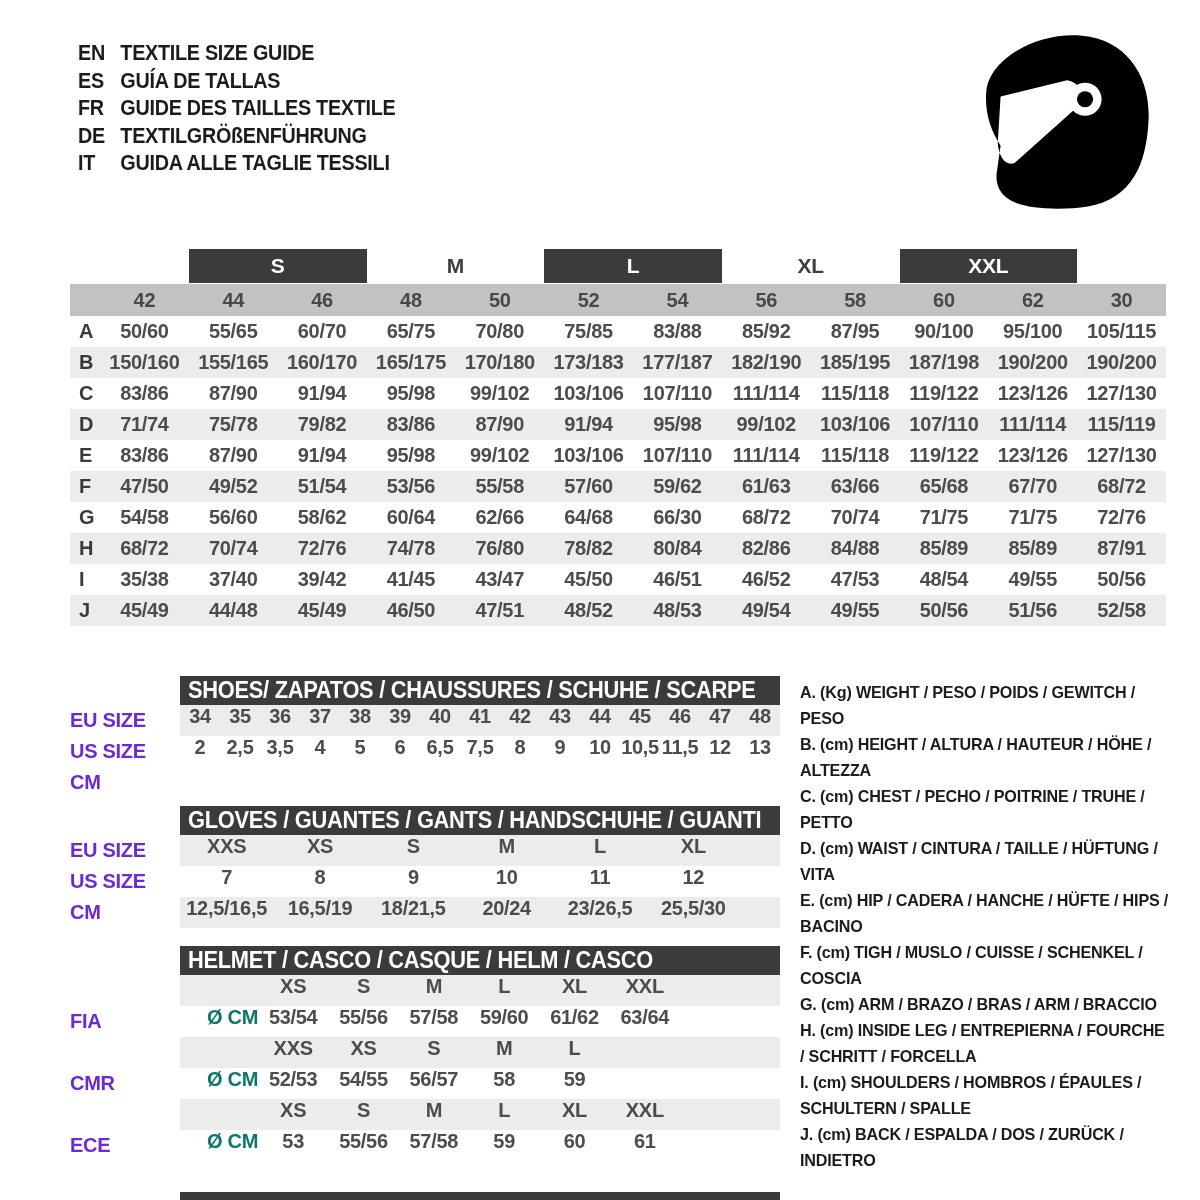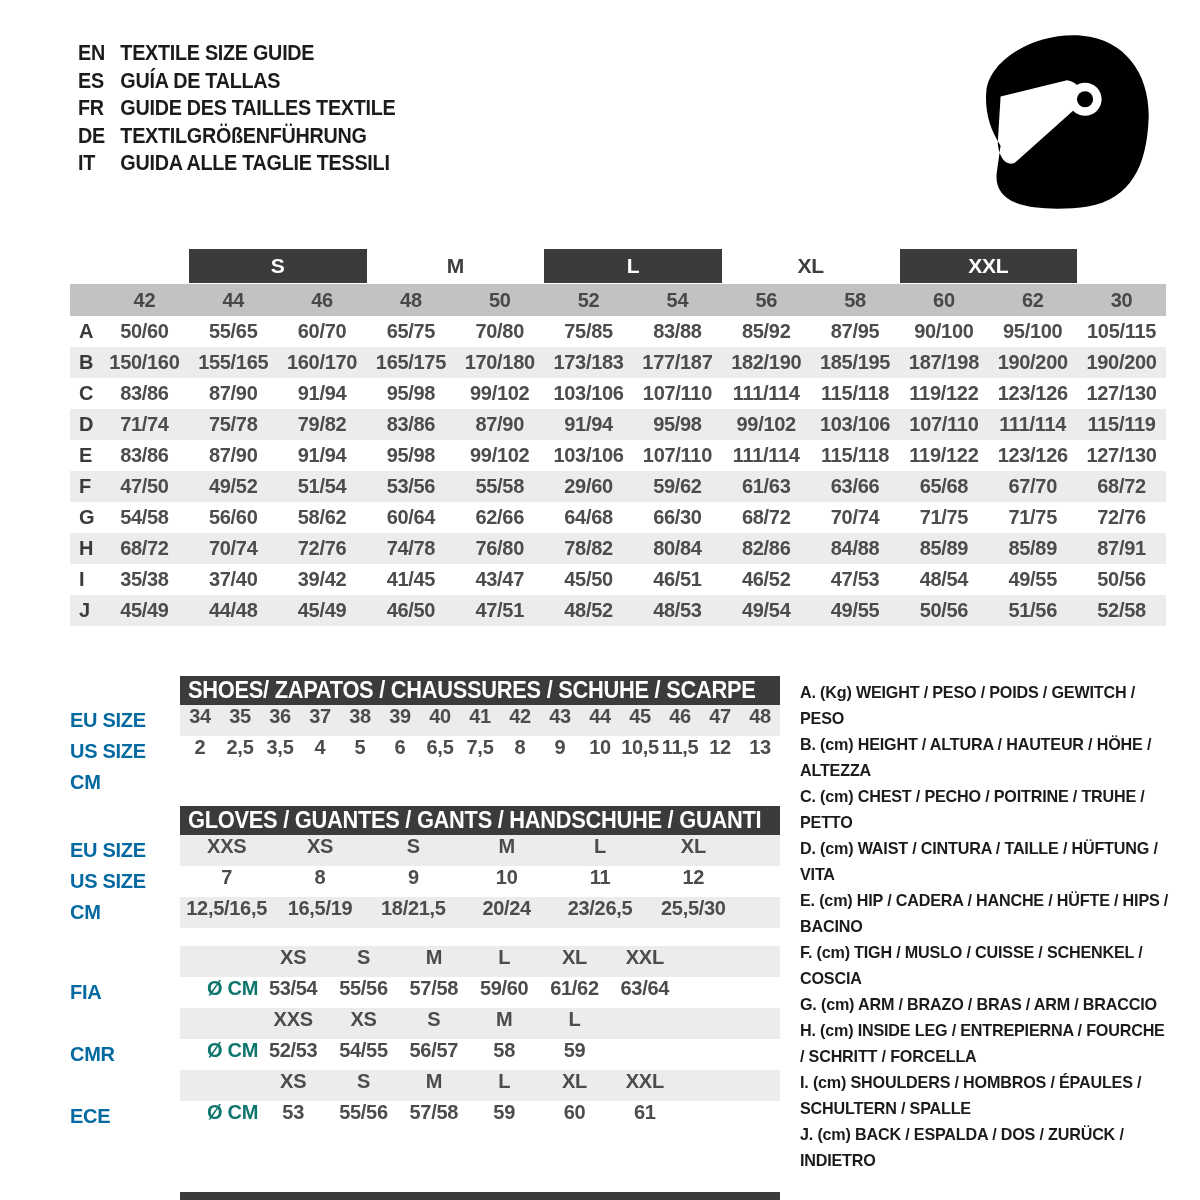--- a/index.html
+++ b/index.html
@@ -27,21 +27,21 @@
   .data-row.band { background:#ececec; }
   .cell { text-align:center; }
   .row-label { padding-left:9px; color:#3a3a3a; }
 
   
   .sec { left:70px; width:712px; font-size:20px; letter-spacing:-0.3px; }
   .bar { margin-left:110px; width:600px; height:29px; background:#3b3b3b; color:#fff;
     display:flex; align-items:center; padding-left:8px; font-size:23px; white-space:nowrap; }
   .bar span{ transform:scaleX(0.95); transform-origin:left center; display:inline-block; }
   .srow { position:relative; height:31px; }
-  .srow .lbl { position:absolute; left:0; top:0; height:31px; display:flex; align-items:center; color:#0369a1; }
+  .srow .lbl { position:absolute; left:0; top:0; height:31px; display:flex; align-items:center; color:#6d28d9; }
   .srow .tray { position:absolute; left:110px; top:0; width:600px; height:31px; }
   .srow .tray.band { background:#ececec; }
   .vals { display:grid; height:15px; align-items:center; }
   .vals .cell { white-space:nowrap; }
   .g15 { grid-template-columns:repeat(15,1fr); width:600px; }
   .g6  { grid-template-columns:repeat(6,1fr); width:560px; }
   .g7  { grid-template-columns:78px repeat(6,1fr); width:500px; }
   .unit { text-align:right; padding-left:4px; color:#0f766e; }
 
   
@@ -190,21 +190,21 @@
           <div class="cell">123/126</div>
           <div class="cell">127/130</div>
         </div>
         <div class="grid13 data-row band">
           <div class="row-label">F</div>
           <div class="cell">47/50</div>
           <div class="cell">49/52</div>
           <div class="cell">51/54</div>
           <div class="cell">53/56</div>
           <div class="cell">55/58</div>
-          <div class="cell">29/60</div>
+          <div class="cell">57/60</div>
           <div class="cell">59/62</div>
           <div class="cell">61/63</div>
           <div class="cell">63/66</div>
           <div class="cell">65/68</div>
           <div class="cell">67/70</div>
           <div class="cell">68/72</div>
         </div>
         <div class="grid13 data-row">
           <div class="row-label">G</div>
           <div class="cell">54/58</div>
@@ -364,20 +364,23 @@
               <div class="cell">20/24</div>
               <div class="cell">23/26,5</div>
               <div class="cell">25,5/30</div>
             </div>
           </div>
         </div>
       </div>
   </div>
 
   <div class="abs sec" style="top:946px">
+    <div class="bar">
+        <span>HELMET / CASCO / CASQUE / HELM / CASCO</span>
+      </div>
     <div id="helmet-rows">
         <div class="srow">
           <div class="tray band">
             <div class="vals g7">
               <div class="cell unit"></div>
               <div class="cell">XS</div>
               <div class="cell">S</div>
               <div class="cell">M</div>
               <div class="cell">L</div>
               <div class="cell">XL</div>

